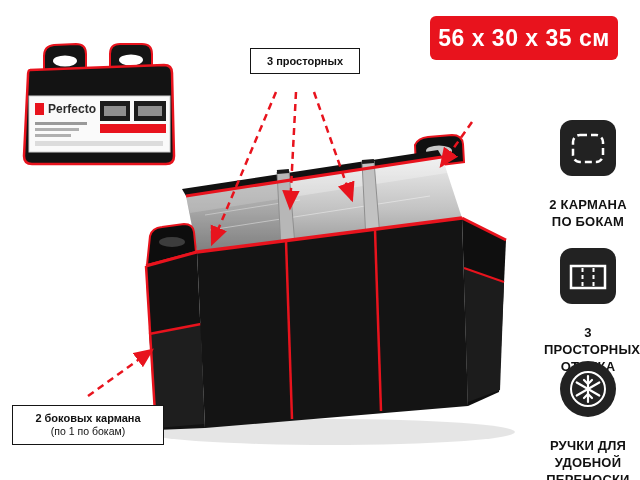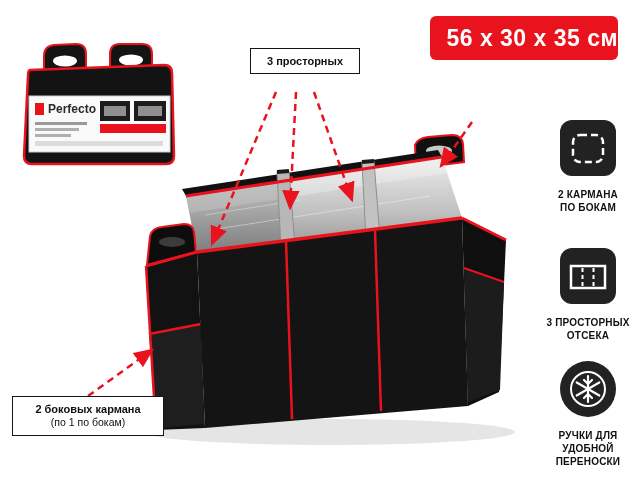--- a/index.html
+++ b/index.html
@@ -3,41 +3,41 @@
 <meta charset="utf-8">
 <style>
   html,body{margin:0;padding:0;background:#ffffff;}
   .canvas{
     position:relative;width:640px;height:480px;background:#ffffff;overflow:hidden;
     font-family:"Liberation Sans",sans-serif;color:#111;
   }
   .scene{position:absolute;left:0;top:0;z-index:1;}
   .size-badge{
     position:absolute;left:430px;top:16px;width:188px;height:44px;z-index:3;
-    background:#e8131d;border-radius:6px;display:flex;align-items:center;justify-content:flex-end;
+    background:#e8131d;border-radius:6px;display:flex;align-items:center;justify-content:center;
     color:#fff;font-weight:700;font-size:23px;letter-spacing:.5px;
   }
   .callout{
     position:absolute;z-index:3;background:#ffffff;border:1.5px solid #151515;
     padding:5px 6px;text-align:center;font-size:11px;line-height:1.3;color:#111;
   }
   .callout .b{font-weight:700;}
   .callout .n{font-weight:400;font-size:10.5px;}
   .callout-compartments{left:250px;top:48px;width:96px;font-weight:700;}
   .callout-handles{left:407px;top:84px;width:154px;font-size:10.5px;}
   .callout-handles .n{margin-left:3px;}
-  .callout-pockets{left:12px;top:396px;width:138px;}
+  .callout-pockets{left:12px;top:405px;width:138px;}
   .feature{position:absolute;width:88px;z-index:3;text-align:center;}
   .feature-icon{
     width:56px;height:56px;margin:0 auto;background:#222222;border-radius:12px;
     display:flex;align-items:center;justify-content:center;
   }
   .feature-icon.round{border-radius:50%;}
   .feature-label{
-    margin-top:12px;font-size:10px;font-weight:700;line-height:1.3;
+    margin-top:21px;font-size:13px;font-weight:700;line-height:1.3;
     white-space:pre-line;color:#111;letter-spacing:.2px;
   }
   .f1{left:544px;top:120px;}
   .f2{left:544px;top:248px;}
   .f3{left:544px;top:361px;}
 </style>
 </head>
 <body>
 
 <div class="canvas">

